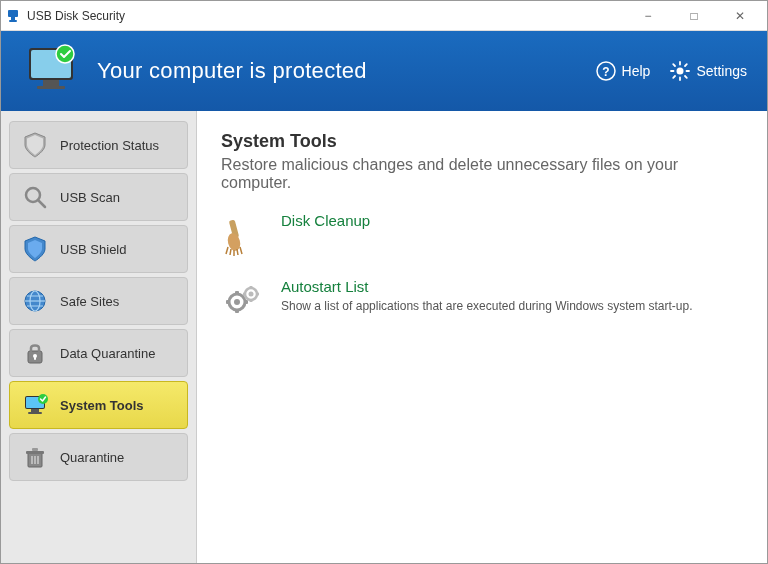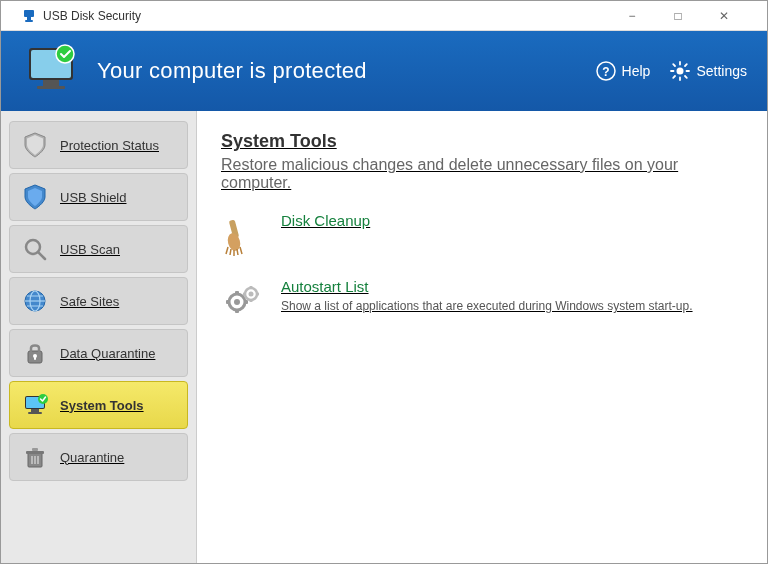--- a/index.html
+++ b/index.html
@@ -12,21 +12,21 @@
       border: 1px solid #999;
     }
 
     
     .titlebar {
       background: #fff;
       height: 30px;
       display: flex;
       align-items: center;
       justify-content: space-between;
-      padding: 0 20px;
+      padding: 0 4px;
       border-bottom: 1px solid #ddd;
       user-select: none;
     }
     .titlebar-left {
       display: flex;
       align-items: center;
       gap: 6px;
       font-size: 12px;
       color: #333;
     }
@@ -90,21 +90,20 @@
       cursor: pointer;
       background: none;
       border: none;
     }
 
     
     .main {
       display: flex;
       height: calc(564px - 30px - 80px);
       background: #fff;
-      text-decoration: underline;
     }
 
     
     .sidebar {
       width: 196px;
       background: #e8e8e8;
       padding: 10px 8px;
       display: flex;
       flex-direction: column;
       gap: 4px;
@@ -248,35 +247,35 @@
           <path d="M14 2 L24 6 L24 14 C24 20 14 26 14 26 C14 26 4 20 4 14 L4 6 Z" fill="#b0b0b0" stroke="#888" stroke-width="1"></path>
           <path d="M14 4 L22 7.5 L22 14 C22 18.5 14 24 14 24 C14 24 6 18.5 6 14 L6 7.5 Z" fill="#ddd"></path>
         </svg>
       </div>
       <span>Protection Status</span>
     </div>
 
     <div class="sidebar-item">
       <div class="sidebar-item-icon">
         <svg width="28" height="28" viewBox="0 0 28 28">
+          <circle cx="12" cy="12" r="7" fill="none" stroke="#888" stroke-width="2.5"></circle>
+          <line x1="17" y1="17" x2="24" y2="24" stroke="#888" stroke-width="2.5" stroke-linecap="round"></line>
+        </svg>
+      </div>
+      <span>USB Scan</span>
+    </div>
+
+    <div class="sidebar-item">
+      <div class="sidebar-item-icon">
+        <svg width="28" height="28" viewBox="0 0 28 28">
           <path d="M14 2 L24 6 L24 14 C24 20 14 26 14 26 C14 26 4 20 4 14 L4 6 Z" fill="#4488cc" stroke="#2266aa" stroke-width="1"></path>
           <path d="M14 5 L21 8 L21 14 C21 18 14 23 14 23 C14 23 7 18 7 14 L7 8 Z" fill="#6aabee"></path>
         </svg>
       </div>
       <span>USB Shield</span>
-    </div>
-
-    <div class="sidebar-item">
-      <div class="sidebar-item-icon">
-        <svg width="28" height="28" viewBox="0 0 28 28">
-          <circle cx="12" cy="12" r="7" fill="none" stroke="#888" stroke-width="2.5"></circle>
-          <line x1="17" y1="17" x2="24" y2="24" stroke="#888" stroke-width="2.5" stroke-linecap="round"></line>
-        </svg>
-      </div>
-      <span>USB Scan</span>
     </div>
 
     <div class="sidebar-item">
       <div class="sidebar-item-icon">
         <svg width="28" height="28" viewBox="0 0 28 28">
           <circle cx="14" cy="14" r="10" fill="#4488cc" stroke="#2266aa" stroke-width="1"></circle>
           <ellipse cx="14" cy="14" rx="5" ry="10" fill="none" stroke="#aad4f5" stroke-width="1.2"></ellipse>
           <line x1="4" y1="14" x2="24" y2="14" stroke="#aad4f5" stroke-width="1.2"></line>
           <line x1="6" y1="9" x2="22" y2="9" stroke="#aad4f5" stroke-width="1"></line>
           <line x1="6" y1="19" x2="22" y2="19" stroke="#aad4f5" stroke-width="1"></line>

